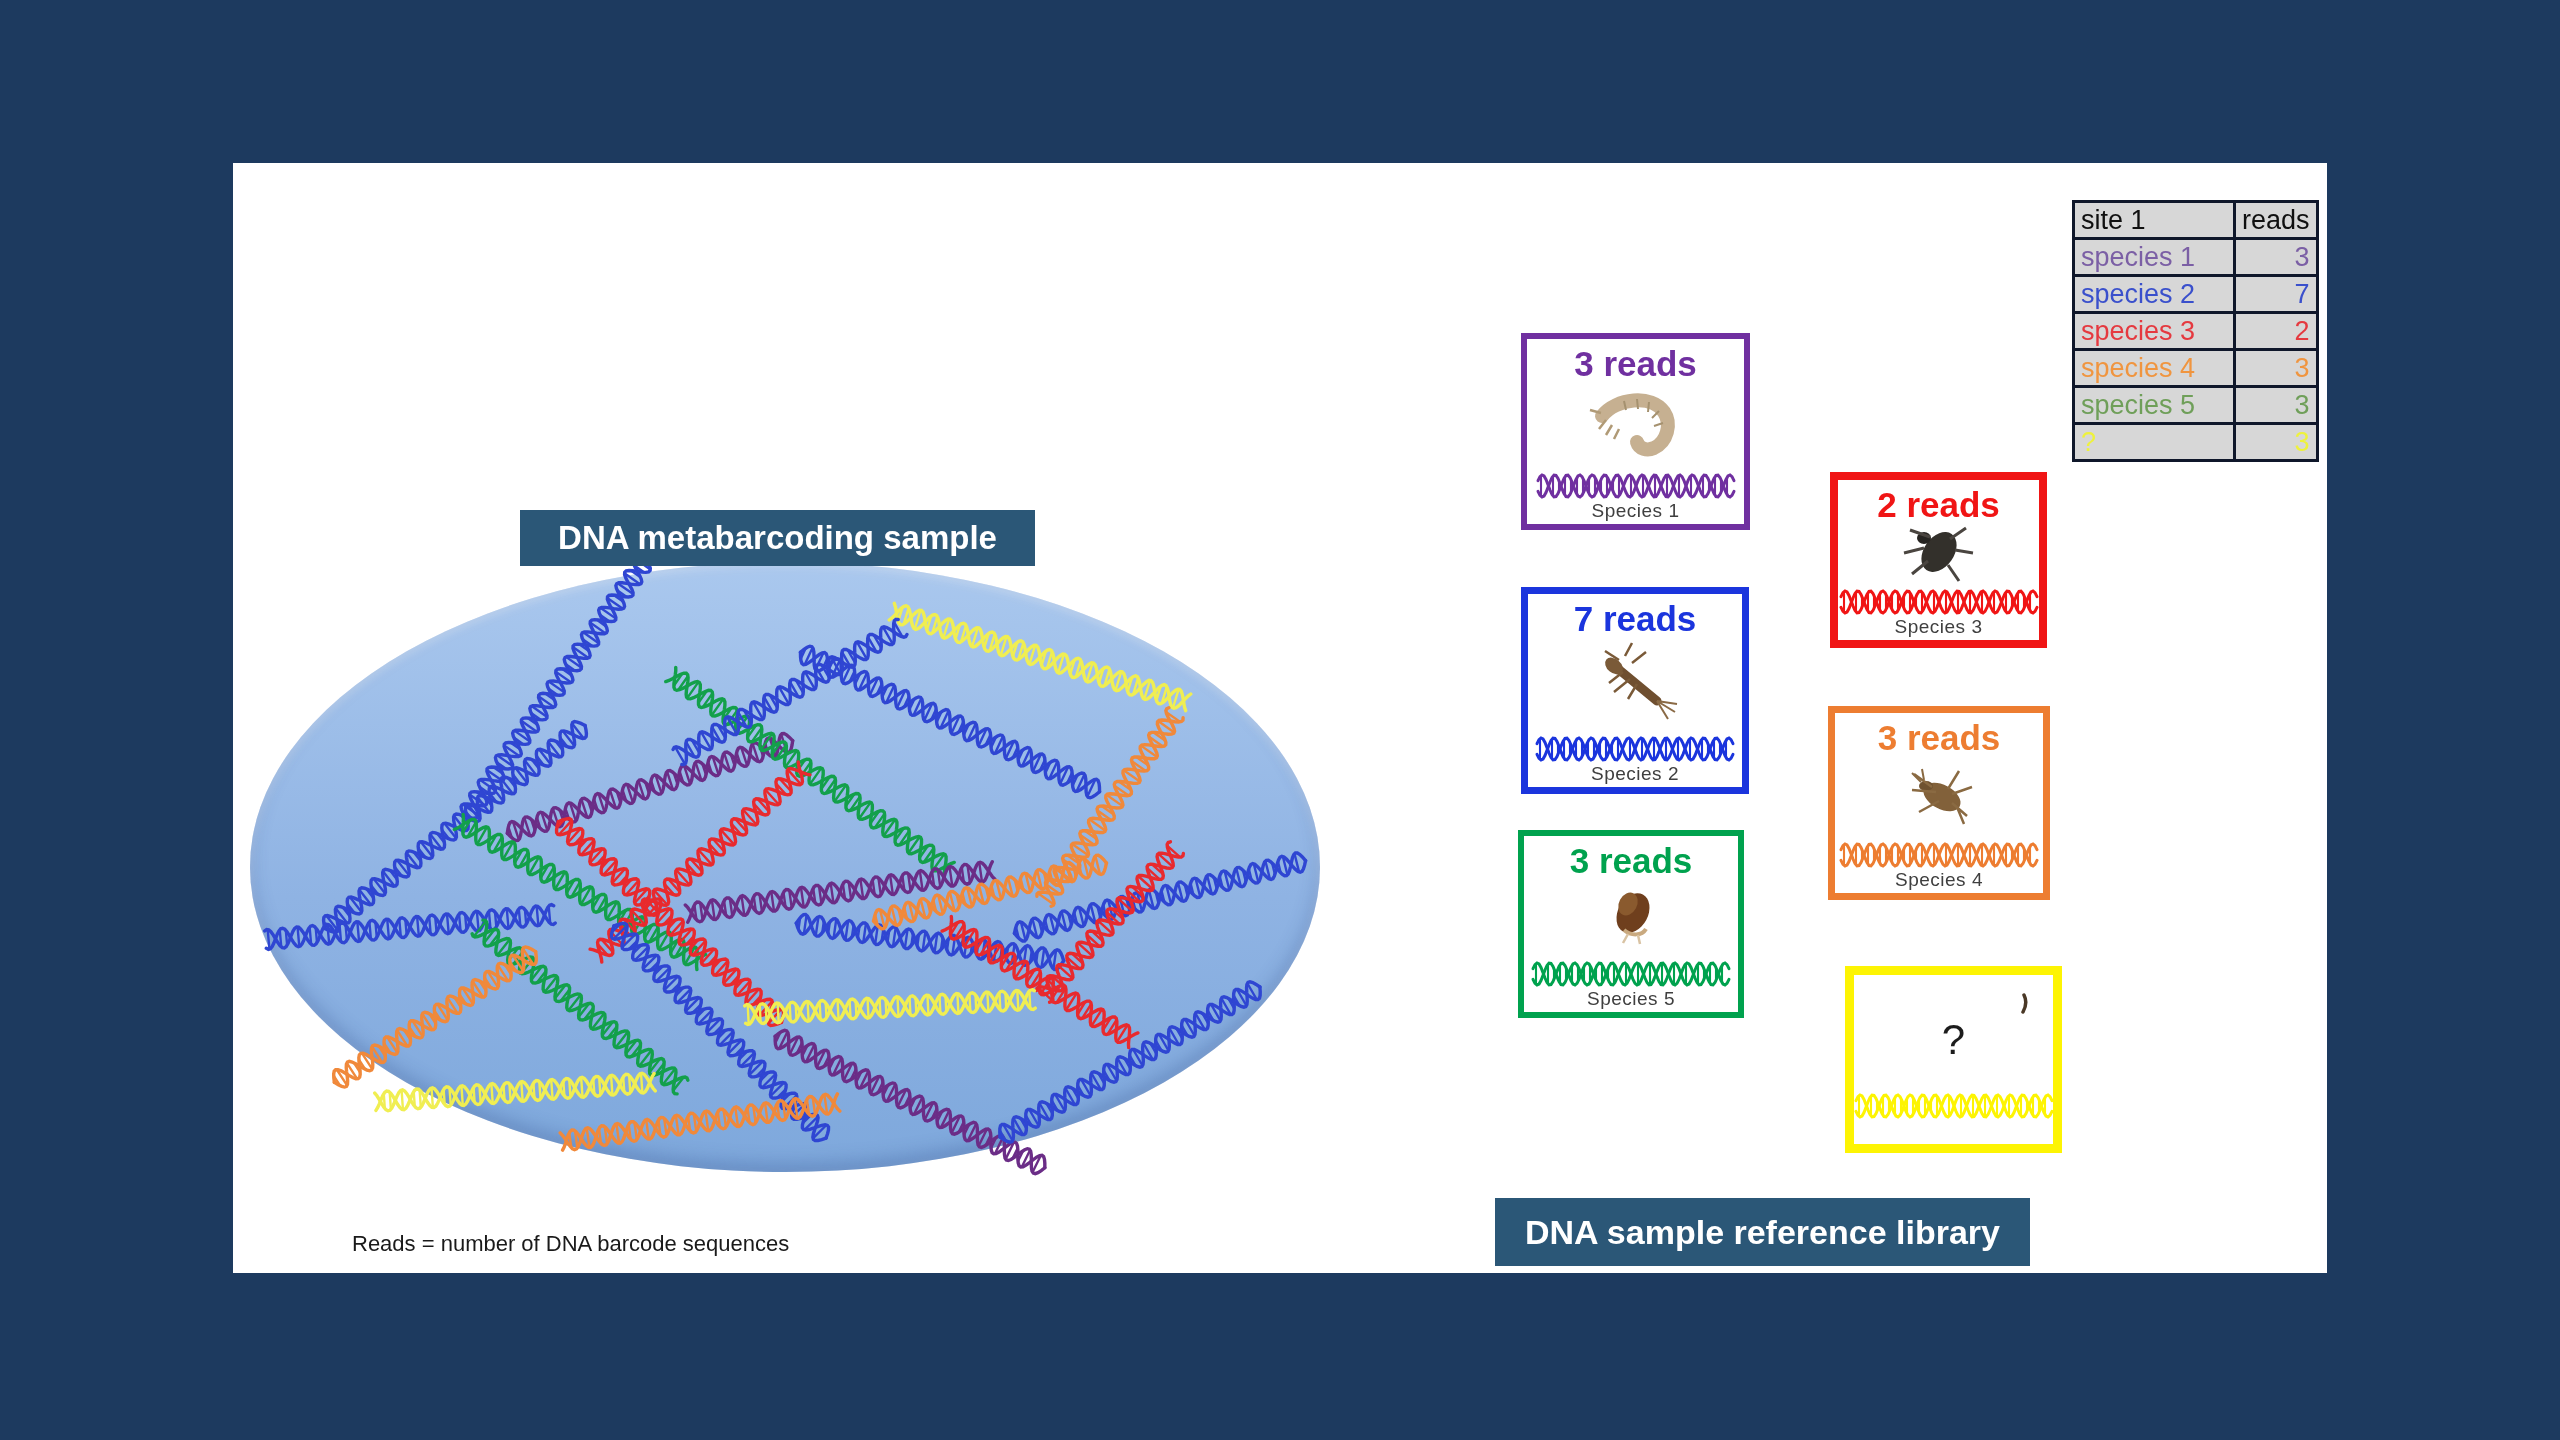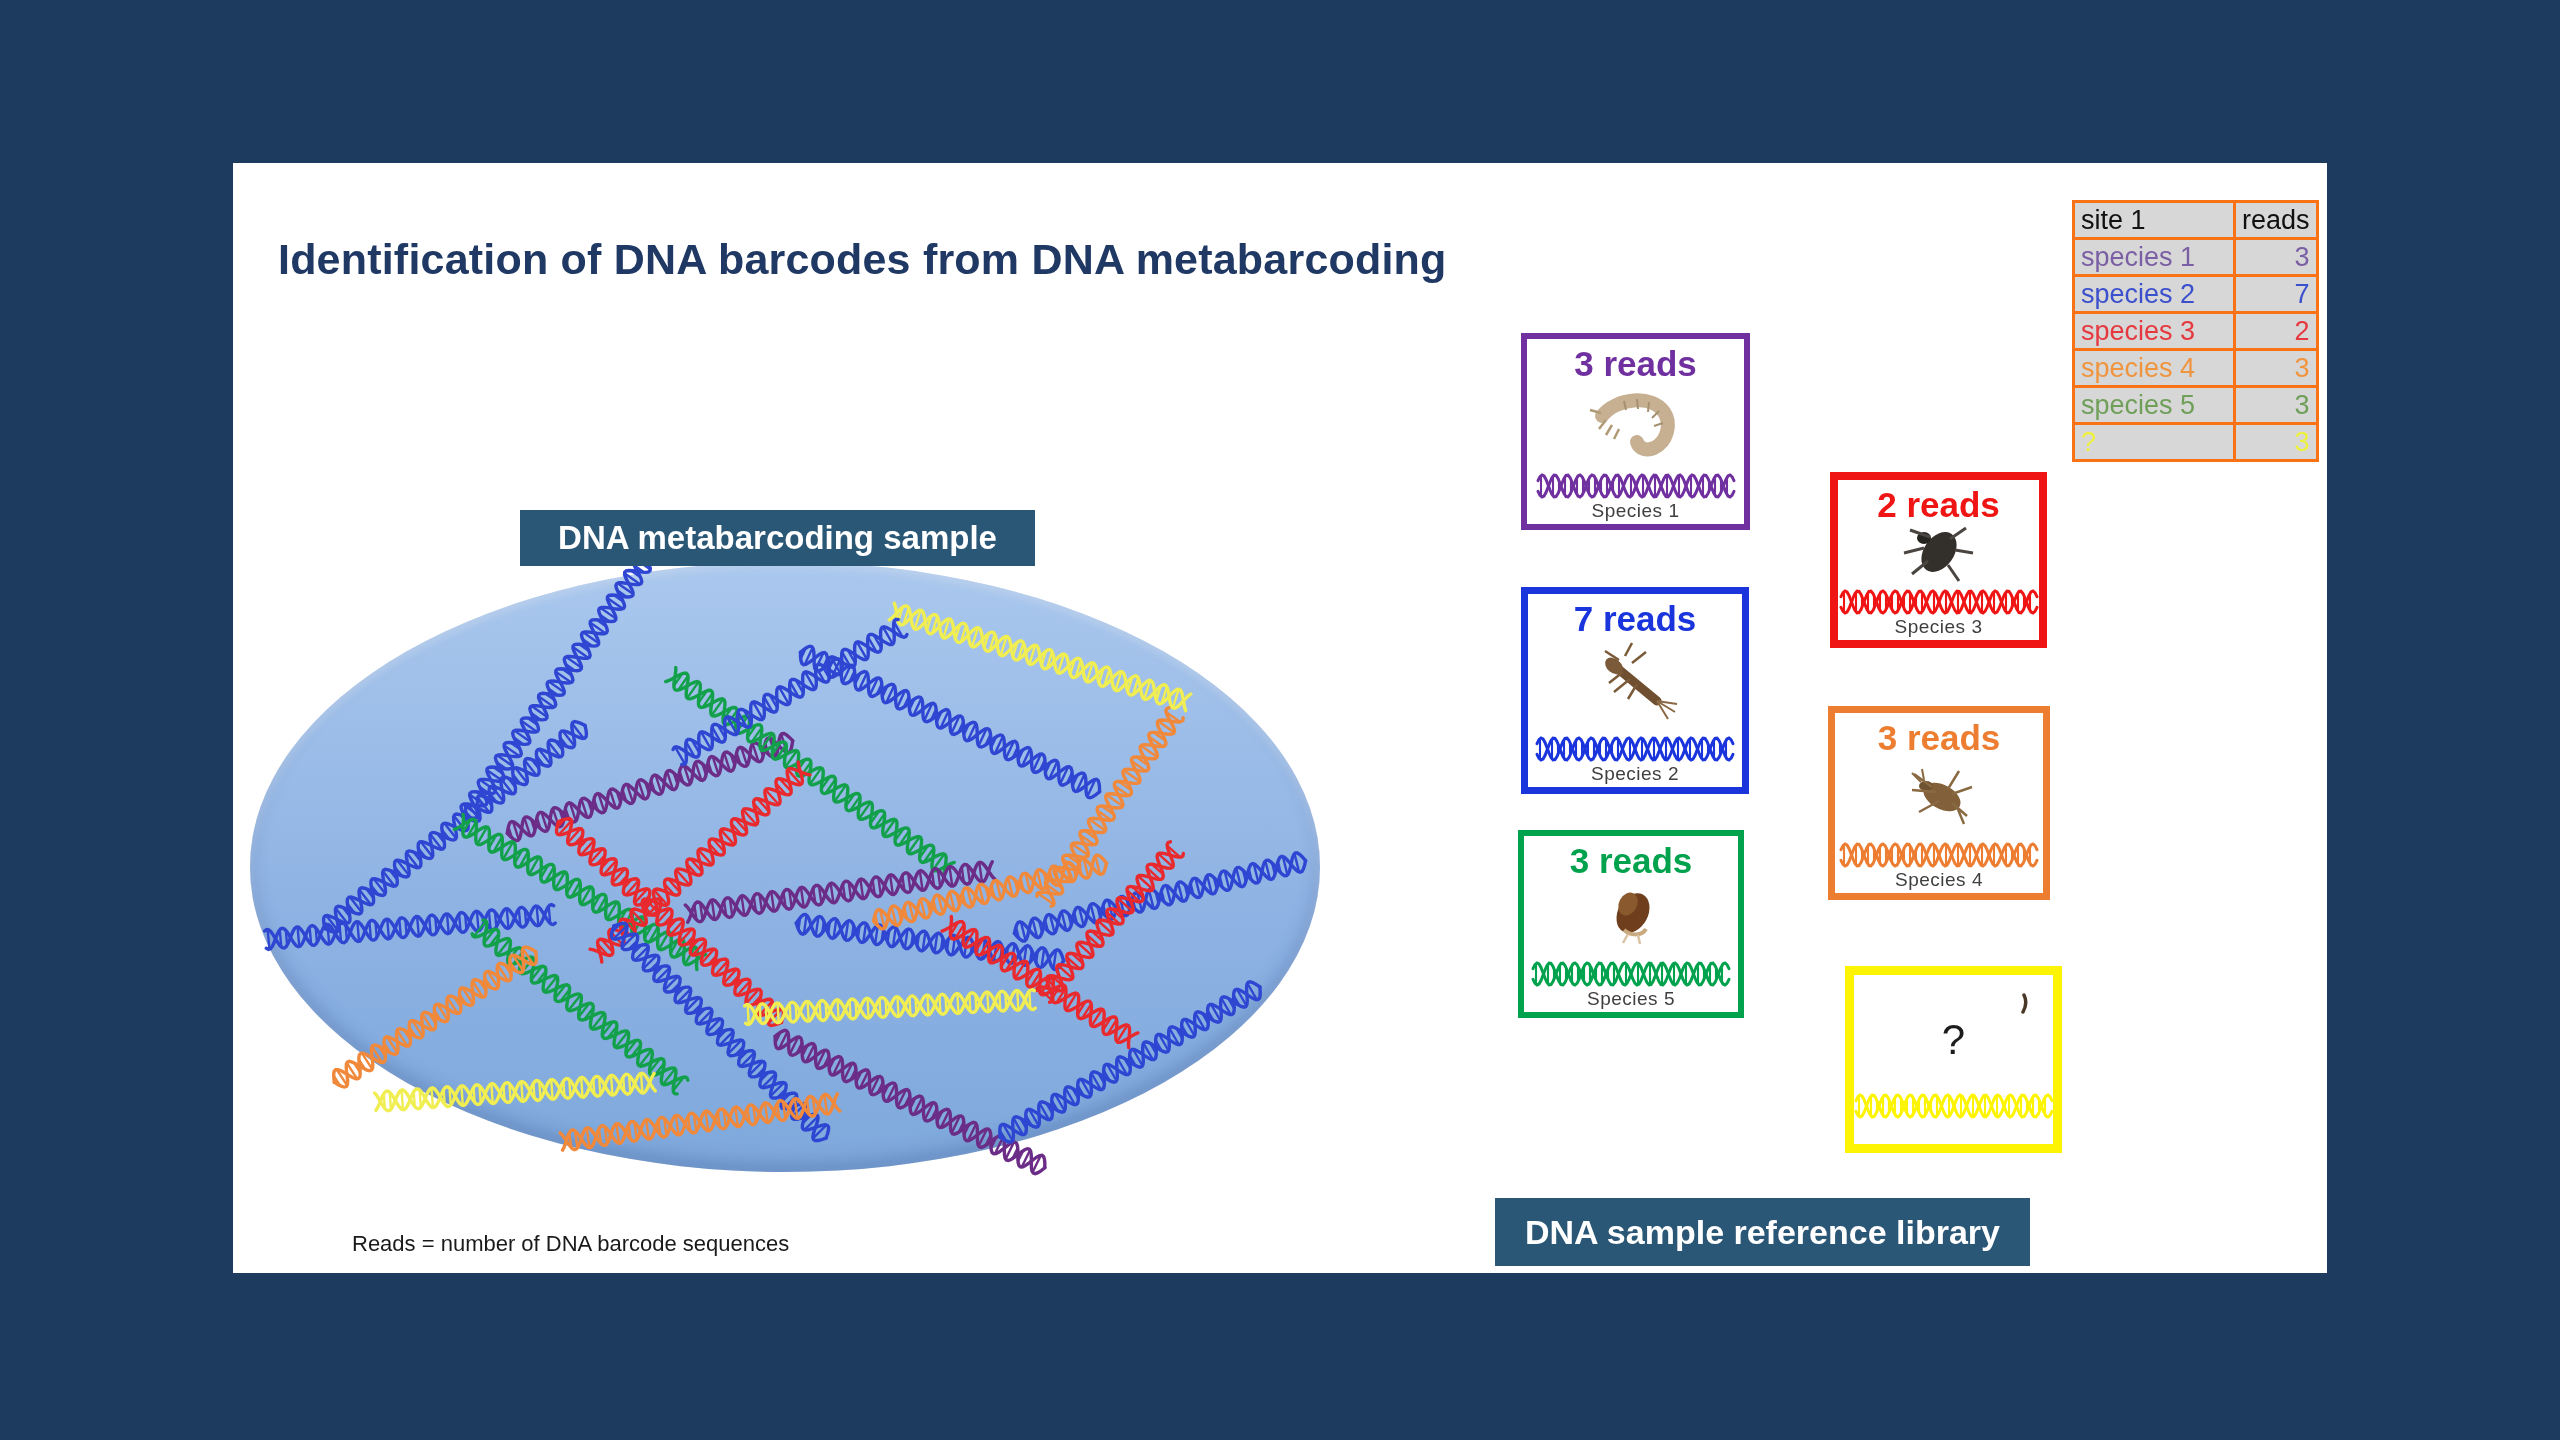--- a/index.html
+++ b/index.html
@@ -28,33 +28,32 @@
     font-size:19px;color:#3f3f3f;letter-spacing:.5px;}
   .question-mark{position:absolute;left:0;top:24%;width:100%;text-align:center;
     font-size:42px;color:#1c1c1c;font-weight:400;}
   .artifact-mark{position:absolute;right:24px;top:18px;}
   
   .footnote{position:absolute;left:119px;top:1068px;font-size:22px;color:#1a1a1a;}
   .library-label{position:absolute;left:1262px;top:1035px;width:535px;height:68px;background:#2b5777;
     color:#fff;font-size:34px;font-weight:700;display:flex;align-items:center;justify-content:center;}
   
   .results-table{position:absolute;left:1839px;top:37px;border-collapse:collapse;background:#d7d7d7;}
-  .results-table td,.results-table th{border:3px solid #f97316;font-size:27px;height:34px;padding:0 6px;
+  .results-table td,.results-table th{border:3px solid #0f172a;font-size:27px;height:34px;padding:0 6px;
     font-weight:400;white-space:nowrap;}
   .results-table th{text-align:left;color:#101010;}
   .col-species{width:146px;text-align:left;}
   .col-reads{width:66px;text-align:right;}
   .bold{font-weight:700;}
 </style>
 </head>
 <body>
 
 <div class="slide">
 
-  <div class="title">Identification of DNA barcodes from DNA metabarcoding</div>
 
   <div class="sample-ellipse"></div>
   <svg class="sample-helices" id="sample-helices" viewBox="0 0 1070 610">
       <g transform="translate(310,120) rotate(-55)">
         <polyline points="-165.0,-0.0 -163.0,-4.1 -161.0,-7.4 -159.0,-9.5 -157.0,-9.9 -155.0,-8.7 -153.0,-5.9 -151.0,-2.1 -149.0,2.1 -147.0,5.9 -145.0,8.7 -143.0,9.9 -141.0,9.5 -139.0,7.4 -137.0,4.1 -135.0,-0.0 -133.0,-4.1 -131.0,-7.4 -129.0,-9.5 -127.0,-9.9 -125.0,-8.7 -123.0,-5.9 -121.0,-2.1 -119.0,2.1 -117.0,5.9 -115.0,8.7 -113.0,9.9 -111.0,9.5 -109.0,7.4 -107.0,4.1 -105.0,-0.0 -103.0,-4.1 -101.0,-7.4 -99.0,-9.5 -97.0,-9.9 -95.0,-8.7 -93.0,-5.9 -91.0,-2.1 -89.0,2.1 -87.0,5.9 -85.0,8.7 -83.0,9.9 -81.0,9.5 -79.0,7.4 -77.0,4.1 -75.0,-0.0 -73.0,-4.1 -71.0,-7.4 -69.0,-9.5 -67.0,-9.9 -65.0,-8.7 -63.0,-5.9 -61.0,-2.1 -59.0,2.1 -57.0,5.9 -55.0,8.7 -53.0,9.9 -51.0,9.5 -49.0,7.4 -47.0,4.1 -45.0,-0.0 -43.0,-4.1 -41.0,-7.4 -39.0,-9.5 -37.0,-9.9 -35.0,-8.7 -33.0,-5.9 -31.0,-2.1 -29.0,2.1 -27.0,5.9 -25.0,8.7 -23.0,9.9 -21.0,9.5 -19.0,7.4 -17.0,4.1 -15.0,-0.0 -13.0,-4.1 -11.0,-7.4 -9.0,-9.5 -7.0,-9.9 -5.0,-8.7 -3.0,-5.9 -1.0,-2.1 1.0,2.1 3.0,5.9 5.0,8.7 7.0,9.9 9.0,9.5 11.0,7.4 13.0,4.1 15.0,0.0 17.0,-4.1 19.0,-7.4 21.0,-9.5 23.0,-9.9 25.0,-8.7 27.0,-5.9 29.0,-2.1 31.0,2.1 33.0,5.9 35.0,8.7 37.0,9.9 39.0,9.5 41.0,7.4 43.0,4.1 45.0,0.0 47.0,-4.1 49.0,-7.4 51.0,-9.5 53.0,-9.9 55.0,-8.7 57.0,-5.9 59.0,-2.1 61.0,2.1 63.0,5.9 65.0,8.7 67.0,9.9 69.0,9.5 71.0,7.4 73.0,4.1 75.0,0.0 77.0,-4.1 79.0,-7.4 81.0,-9.5 83.0,-9.9 85.0,-8.7 87.0,-5.9 89.0,-2.1 91.0,2.1 93.0,5.9 95.0,8.7 97.0,9.9 99.0,9.5 101.0,7.4 103.0,4.1 105.0,0.0 107.0,-4.1 109.0,-7.4 111.0,-9.5 113.0,-9.9 115.0,-8.7 117.0,-5.9 119.0,-2.1 121.0,2.1 123.0,5.9 125.0,8.7 127.0,9.9 129.0,9.5 131.0,7.4 133.0,4.1 135.0,0.0 137.0,-4.1 139.0,-7.4 141.0,-9.5 143.0,-9.9 145.0,-8.7 147.0,-5.9 149.0,-2.1 151.0,2.1 153.0,5.9 155.0,8.7 157.0,9.9 159.0,9.5 161.0,7.4 163.0,4.1 165.0,0.0" fill="none" stroke="#2f46d2" stroke-width="3.4" stroke-linecap="round"></polyline>
         <polyline points="-165.0,0.0 -163.0,4.1 -161.0,7.4 -159.0,9.5 -157.0,9.9 -155.0,8.7 -153.0,5.9 -151.0,2.1 -149.0,-2.1 -147.0,-5.9 -145.0,-8.7 -143.0,-9.9 -141.0,-9.5 -139.0,-7.4 -137.0,-4.1 -135.0,0.0 -133.0,4.1 -131.0,7.4 -129.0,9.5 -127.0,9.9 -125.0,8.7 -123.0,5.9 -121.0,2.1 -119.0,-2.1 -117.0,-5.9 -115.0,-8.7 -113.0,-9.9 -111.0,-9.5 -109.0,-7.4 -107.0,-4.1 -105.0,0.0 -103.0,4.1 -101.0,7.4 -99.0,9.5 -97.0,9.9 -95.0,8.7 -93.0,5.9 -91.0,2.1 -89.0,-2.1 -87.0,-5.9 -85.0,-8.7 -83.0,-9.9 -81.0,-9.5 -79.0,-7.4 -77.0,-4.1 -75.0,0.0 -73.0,4.1 -71.0,7.4 -69.0,9.5 -67.0,9.9 -65.0,8.7 -63.0,5.9 -61.0,2.1 -59.0,-2.1 -57.0,-5.9 -55.0,-8.7 -53.0,-9.9 -51.0,-9.5 -49.0,-7.4 -47.0,-4.1 -45.0,0.0 -43.0,4.1 -41.0,7.4 -39.0,9.5 -37.0,9.9 -35.0,8.7 -33.0,5.9 -31.0,2.1 -29.0,-2.1 -27.0,-5.9 -25.0,-8.7 -23.0,-9.9 -21.0,-9.5 -19.0,-7.4 -17.0,-4.1 -15.0,0.0 -13.0,4.1 -11.0,7.4 -9.0,9.5 -7.0,9.9 -5.0,8.7 -3.0,5.9 -1.0,2.1 1.0,-2.1 3.0,-5.9 5.0,-8.7 7.0,-9.9 9.0,-9.5 11.0,-7.4 13.0,-4.1 15.0,-0.0 17.0,4.1 19.0,7.4 21.0,9.5 23.0,9.9 25.0,8.7 27.0,5.9 29.0,2.1 31.0,-2.1 33.0,-5.9 35.0,-8.7 37.0,-9.9 39.0,-9.5 41.0,-7.4 43.0,-4.1 45.0,-0.0 47.0,4.1 49.0,7.4 51.0,9.5 53.0,9.9 55.0,8.7 57.0,5.9 59.0,2.1 61.0,-2.1 63.0,-5.9 65.0,-8.7 67.0,-9.9 69.0,-9.5 71.0,-7.4 73.0,-4.1 75.0,-0.0 77.0,4.1 79.0,7.4 81.0,9.5 83.0,9.9 85.0,8.7 87.0,5.9 89.0,2.1 91.0,-2.1 93.0,-5.9 95.0,-8.7 97.0,-9.9 99.0,-9.5 101.0,-7.4 103.0,-4.1 105.0,-0.0 107.0,4.1 109.0,7.4 111.0,9.5 113.0,9.9 115.0,8.7 117.0,5.9 119.0,2.1 121.0,-2.1 123.0,-5.9 125.0,-8.7 127.0,-9.9 129.0,-9.5 131.0,-7.4 133.0,-4.1 135.0,-0.0 137.0,4.1 139.0,7.4 141.0,9.5 143.0,9.9 145.0,8.7 147.0,5.9 149.0,2.1 151.0,-2.1 153.0,-5.9 155.0,-8.7 157.0,-9.9 159.0,-9.5 161.0,-7.4 163.0,-4.1 165.0,-0.0" fill="none" stroke="#2f46d2" stroke-width="3.4" stroke-linecap="round"></polyline>
         <path d="M-162.0,-5.9L-162.0,5.9M-156.0,-9.5L-156.0,9.5M-144.0,9.5L-144.0,-9.5M-138.0,5.9L-138.0,-5.9M-132.0,-5.9L-132.0,5.9M-126.0,-9.5L-126.0,9.5M-114.0,9.5L-114.0,-9.5M-108.0,5.9L-108.0,-5.9M-102.0,-5.9L-102.0,5.9M-96.0,-9.5L-96.0,9.5M-84.0,9.5L-84.0,-9.5M-78.0,5.9L-78.0,-5.9M-72.0,-5.9L-72.0,5.9M-66.0,-9.5L-66.0,9.5M-54.0,9.5L-54.0,-9.5M-48.0,5.9L-48.0,-5.9M-42.0,-5.9L-42.0,5.9M-36.0,-9.5L-36.0,9.5M-24.0,9.5L-24.0,-9.5M-18.0,5.9L-18.0,-5.9M-12.0,-5.9L-12.0,5.9M-6.0,-9.5L-6.0,9.5M6.0,9.5L6.0,-9.5M12.0,5.9L12.0,-5.9M18.0,-5.9L18.0,5.9M24.0,-9.5L24.0,9.5M36.0,9.5L36.0,-9.5M42.0,5.9L42.0,-5.9M48.0,-5.9L48.0,5.9M54.0,-9.5L54.0,9.5M66.0,9.5L66.0,-9.5M72.0,5.9L72.0,-5.9M78.0,-5.9L78.0,5.9M84.0,-9.5L84.0,9.5M96.0,9.5L96.0,-9.5M102.0,5.9L102.0,-5.9M108.0,-5.9L108.0,5.9M114.0,-9.5L114.0,9.5M126.0,9.5L126.0,-9.5M132.0,5.9L132.0,-5.9M138.0,-5.9L138.0,5.9M144.0,-9.5L144.0,9.5M156.0,9.5L156.0,-9.5" stroke="#2f46d2" stroke-width="2.4" fill="none"></path>
       </g>
       <g transform="translate(205,265) rotate(-38)">
         <polyline points="-165.0,-0.0 -163.0,-4.1 -161.0,-7.4 -159.0,-9.5 -157.0,-9.9 -155.0,-8.7 -153.0,-5.9 -151.0,-2.1 -149.0,2.1 -147.0,5.9 -145.0,8.7 -143.0,9.9 -141.0,9.5 -139.0,7.4 -137.0,4.1 -135.0,-0.0 -133.0,-4.1 -131.0,-7.4 -129.0,-9.5 -127.0,-9.9 -125.0,-8.7 -123.0,-5.9 -121.0,-2.1 -119.0,2.1 -117.0,5.9 -115.0,8.7 -113.0,9.9 -111.0,9.5 -109.0,7.4 -107.0,4.1 -105.0,-0.0 -103.0,-4.1 -101.0,-7.4 -99.0,-9.5 -97.0,-9.9 -95.0,-8.7 -93.0,-5.9 -91.0,-2.1 -89.0,2.1 -87.0,5.9 -85.0,8.7 -83.0,9.9 -81.0,9.5 -79.0,7.4 -77.0,4.1 -75.0,-0.0 -73.0,-4.1 -71.0,-7.4 -69.0,-9.5 -67.0,-9.9 -65.0,-8.7 -63.0,-5.9 -61.0,-2.1 -59.0,2.1 -57.0,5.9 -55.0,8.7 -53.0,9.9 -51.0,9.5 -49.0,7.4 -47.0,4.1 -45.0,-0.0 -43.0,-4.1 -41.0,-7.4 -39.0,-9.5 -37.0,-9.9 -35.0,-8.7 -33.0,-5.9 -31.0,-2.1 -29.0,2.1 -27.0,5.9 -25.0,8.7 -23.0,9.9 -21.0,9.5 -19.0,7.4 -17.0,4.1 -15.0,-0.0 -13.0,-4.1 -11.0,-7.4 -9.0,-9.5 -7.0,-9.9 -5.0,-8.7 -3.0,-5.9 -1.0,-2.1 1.0,2.1 3.0,5.9 5.0,8.7 7.0,9.9 9.0,9.5 11.0,7.4 13.0,4.1 15.0,0.0 17.0,-4.1 19.0,-7.4 21.0,-9.5 23.0,-9.9 25.0,-8.7 27.0,-5.9 29.0,-2.1 31.0,2.1 33.0,5.9 35.0,8.7 37.0,9.9 39.0,9.5 41.0,7.4 43.0,4.1 45.0,0.0 47.0,-4.1 49.0,-7.4 51.0,-9.5 53.0,-9.9 55.0,-8.7 57.0,-5.9 59.0,-2.1 61.0,2.1 63.0,5.9 65.0,8.7 67.0,9.9 69.0,9.5 71.0,7.4 73.0,4.1 75.0,0.0 77.0,-4.1 79.0,-7.4 81.0,-9.5 83.0,-9.9 85.0,-8.7 87.0,-5.9 89.0,-2.1 91.0,2.1 93.0,5.9 95.0,8.7 97.0,9.9 99.0,9.5 101.0,7.4 103.0,4.1 105.0,0.0 107.0,-4.1 109.0,-7.4 111.0,-9.5 113.0,-9.9 115.0,-8.7 117.0,-5.9 119.0,-2.1 121.0,2.1 123.0,5.9 125.0,8.7 127.0,9.9 129.0,9.5 131.0,7.4 133.0,4.1 135.0,0.0 137.0,-4.1 139.0,-7.4 141.0,-9.5 143.0,-9.9 145.0,-8.7 147.0,-5.9 149.0,-2.1 151.0,2.1 153.0,5.9 155.0,8.7 157.0,9.9 159.0,9.5 161.0,7.4 163.0,4.1 165.0,0.0" fill="none" stroke="#2f46d2" stroke-width="3.4" stroke-linecap="round"></polyline>

